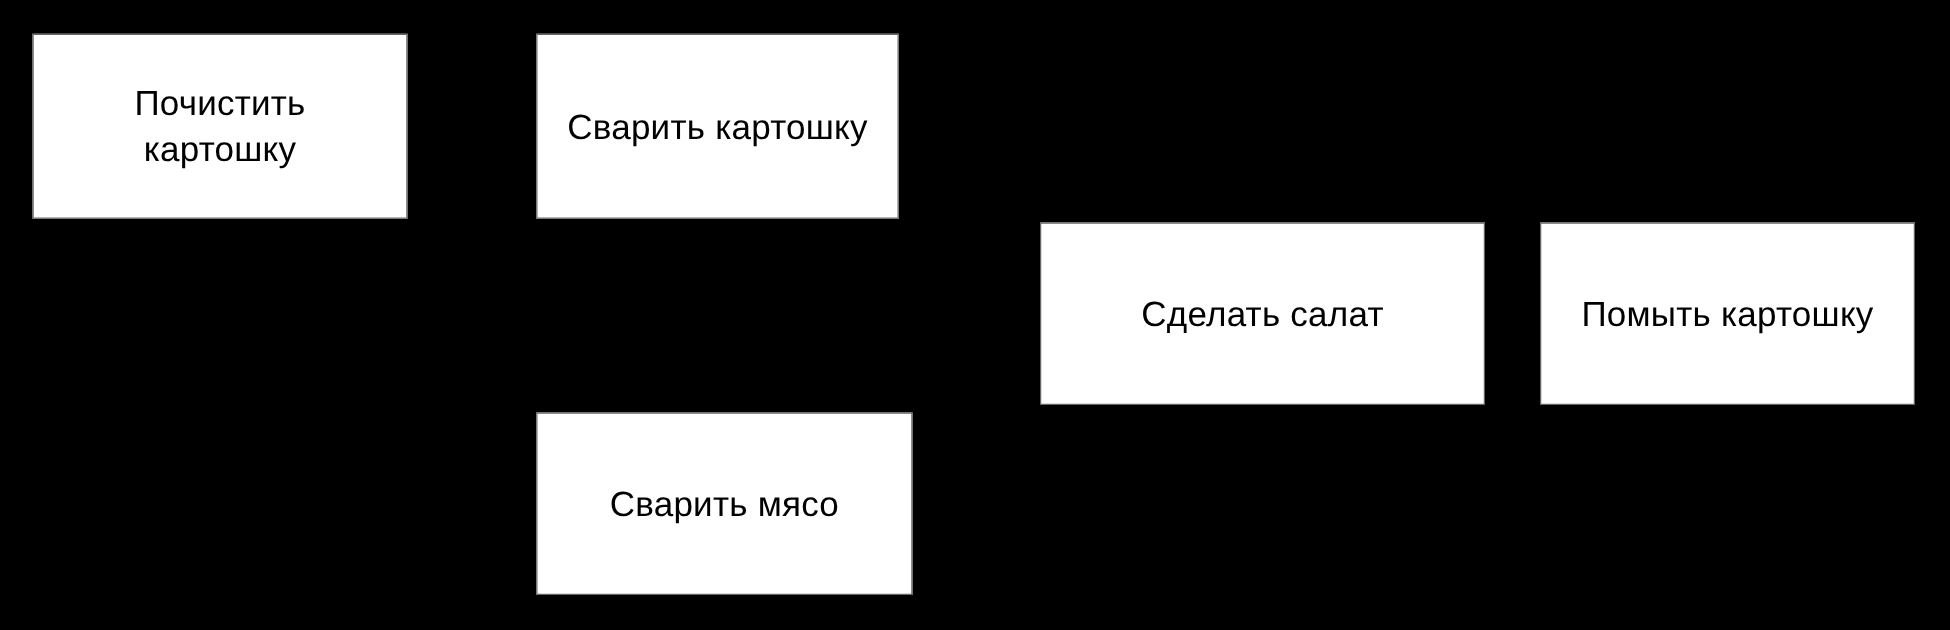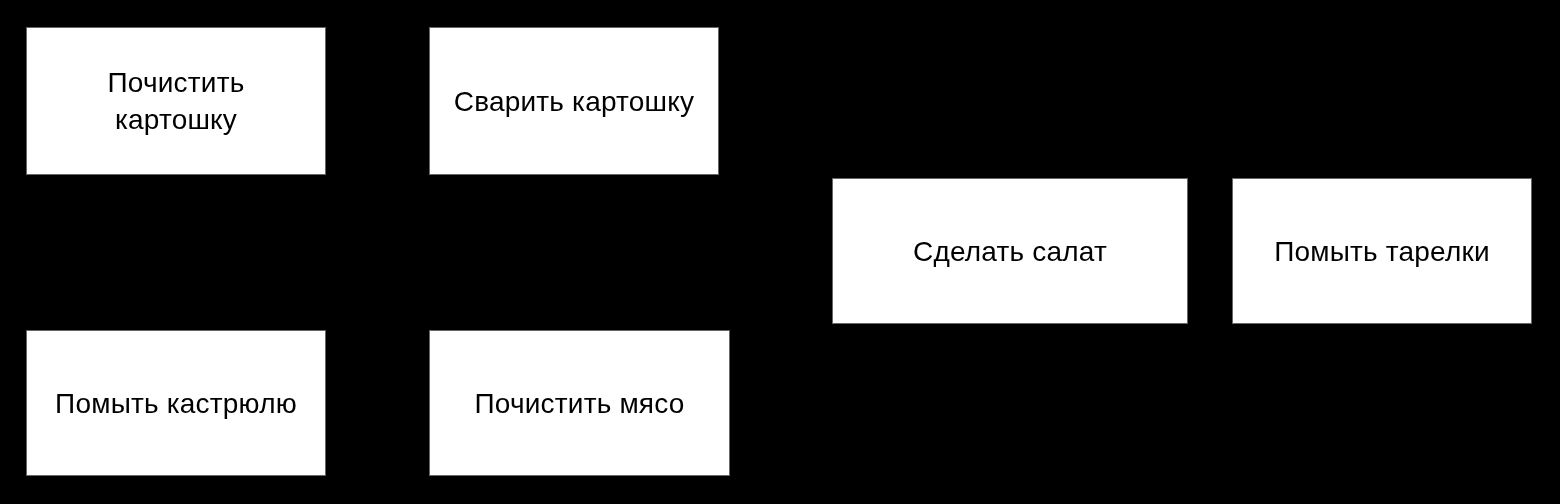--- a/index.html
+++ b/index.html
@@ -49,24 +49,21 @@
 
   <div class="node" style="left:429px; top:27px; width:290px; height:148px;">
     <span class="node-label">Сварить картошку</span>
   </div>
 
   <div class="node" style="left:832px; top:178px; width:356px; height:146px;">
     <span class="node-label">Сделать салат</span>
   </div>
 
   <div class="node" style="left:1232px; top:178px; width:300px; height:146px;">
-    <span class="node-label">Помыть тарелки</span>
+    <span class="node-label">Помыть картошку</span>
   </div>
 
-  <div class="node" style="left:26px; top:330px; width:300px; height:146px;">
-    <span class="node-label">Помыть кастрюлю</span>
-  </div>
 
   <div class="node" style="left:429px; top:330px; width:301px; height:146px;">
-    <span class="node-label">Почистить мясо</span>
+    <span class="node-label">Сварить мясо</span>
   </div>
 
 </div>
 
 </body></html>

